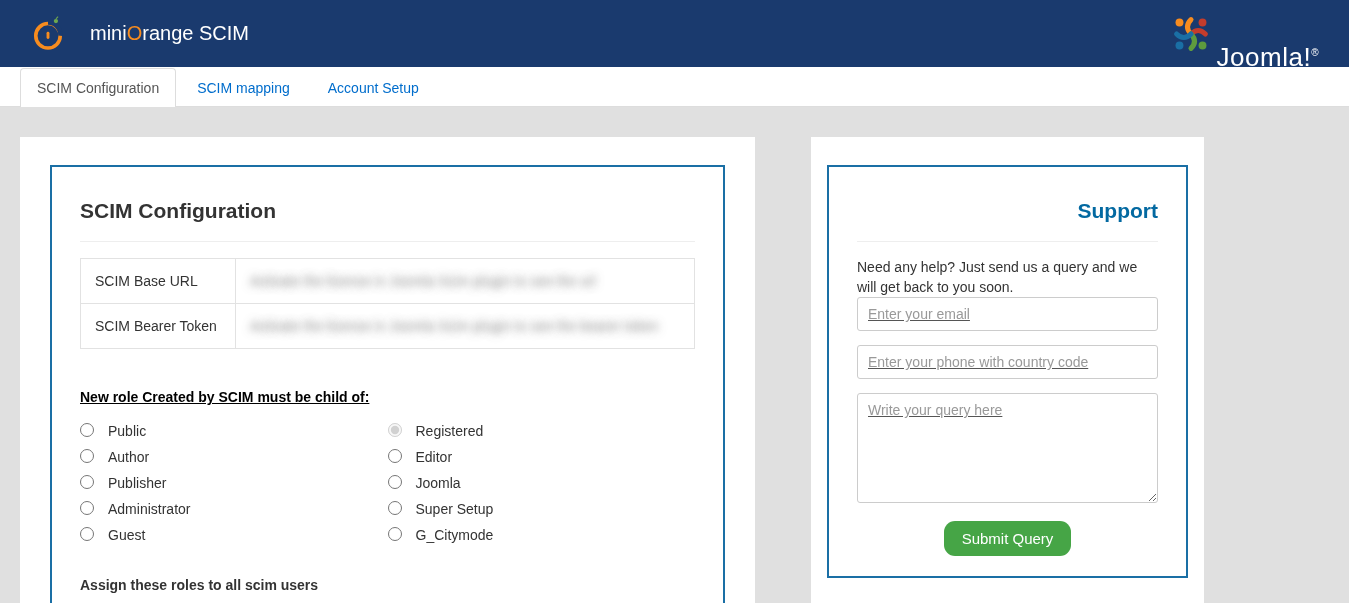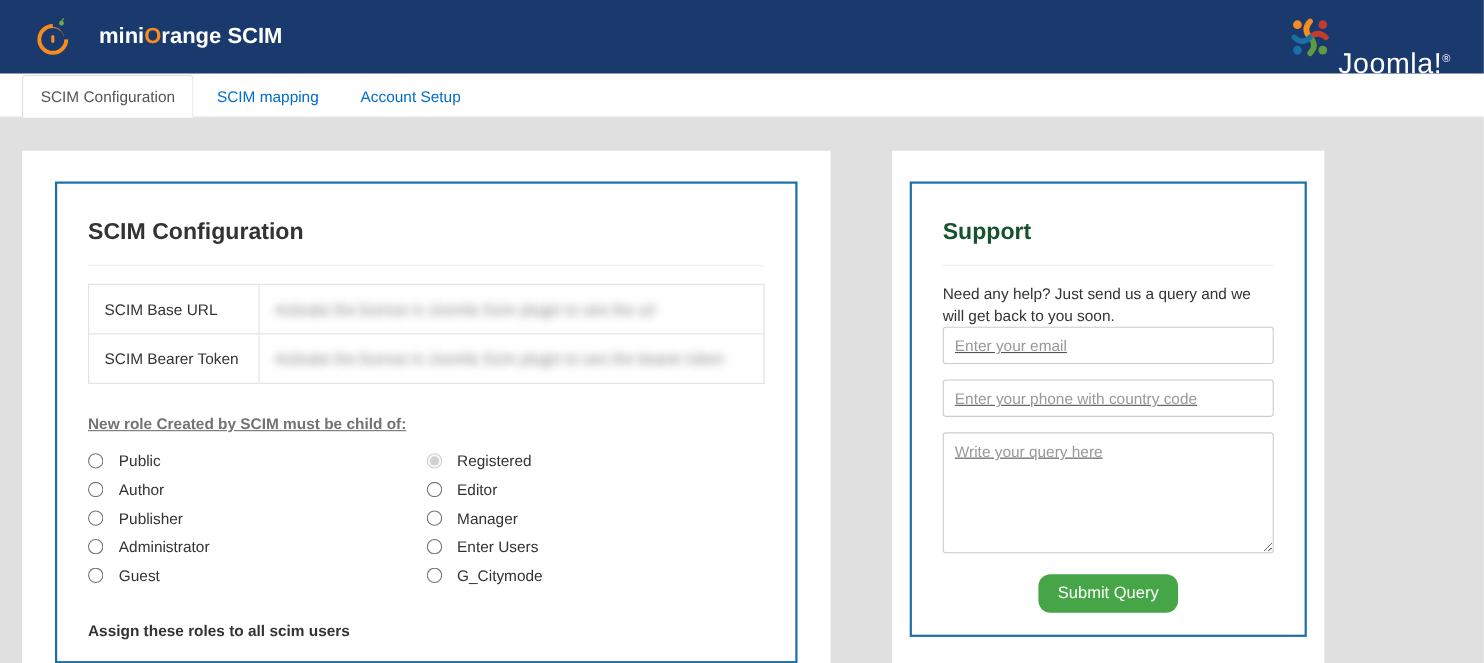--- a/index.html
+++ b/index.html
@@ -25,21 +25,21 @@
   align-items: center;
   gap: 24px;
 }
 .mo-logo {
   width: 36px;
   height: 36px;
 }
 .header-title {
   color: #fff;
   font-size: 20px;
-  font-weight: 700;
+  font-weight: 400;
 }
 .header-title .orange {
   color: #f78c1f;
 }
 .joomla-logo {
   display: flex;
   align-items: center;
   gap: 8px;
 }
 .joomla-text {
@@ -110,52 +110,52 @@
 .hr {
   border: none;
   border-top: 1px solid #eee;
   margin-bottom: 16px;
 }
 
 
 .cfg-table {
   width: 100%;
   border-collapse: collapse;
-  margin-bottom: 28px;
+  margin-bottom: 40px;
 }
 .cfg-table td {
   border: 1px solid #e2e2e2;
   padding: 14px 14px;
   font-size: 14px;
   color: #333;
 }
 .cfg-table td.k { width: 155px; font-weight: 400; }
 .blur {
   color: transparent;
   text-shadow: 0 0 8px rgba(80,80,80,0.7);
   user-select: none;
 }
 
 .subhead {
   font-size: 14px;
   font-weight: 700;
   text-decoration: underline;
-  color: #737373;
+  color: #000000;
   margin-bottom: 18px;
 }
 
 .role-cols {
   display: flex;
 }
 .role-col {
   flex: 1;
 }
 .role-row {
   display: flex;
-  align-items: center;
+  align-items: flex-start;
   gap: 14px;
   margin-bottom: 10px;
   font-size: 14px;
   color: #333;
 }
 .role-row input[type=radio]{
   width: 14px; height: 14px;
   accent-color: #888;
 }
 
@@ -172,22 +172,22 @@
   flex: 0 0 393px;
   padding: 28px 16px 20px 16px;
 }
 .support-inner {
   border: 2px solid #1a6fa5;
   padding: 32px 28px 20px 28px;
 }
 .support-title {
   font-size: 21px;
   font-weight: 700;
-  color: #14532d;
-  text-align: left;
+  color: #0369a1;
+  text-align: right;
   margin-bottom: 18px;
 }
 .support-text {
   font-size: 14px;
   color: #333;
   line-height: 1.4;
 }
 .support-input, .support-textarea {
   width: 100%;
   border: 1px solid #ccc;
@@ -307,25 +307,25 @@
           <label class="role-row">
               <input type="radio" name="r" checked="" disabled="" style="">
               <span>Registered</span>
             </label>
           <label class="role-row">
               <input type="radio" name="r" style="">
               <span>Editor</span>
             </label>
           <label class="role-row">
               <input type="radio" name="r" style="">
-              <span>Manager</span>
-            </label>
-          <label class="role-row">
-              <input type="radio" name="r" style="">
-              <span>Enter Users</span>
+              <span>Joomla</span>
+            </label>
+          <label class="role-row">
+              <input type="radio" name="r" style="">
+              <span>Super Setup</span>
             </label>
           <label class="role-row">
               <input type="radio" name="r" style="">
               <span>G_Citymode</span>
             </label>
         </div>
       </div>
 
       <div class="assign-head">Assign these roles to all scim users</div>
     </div>

